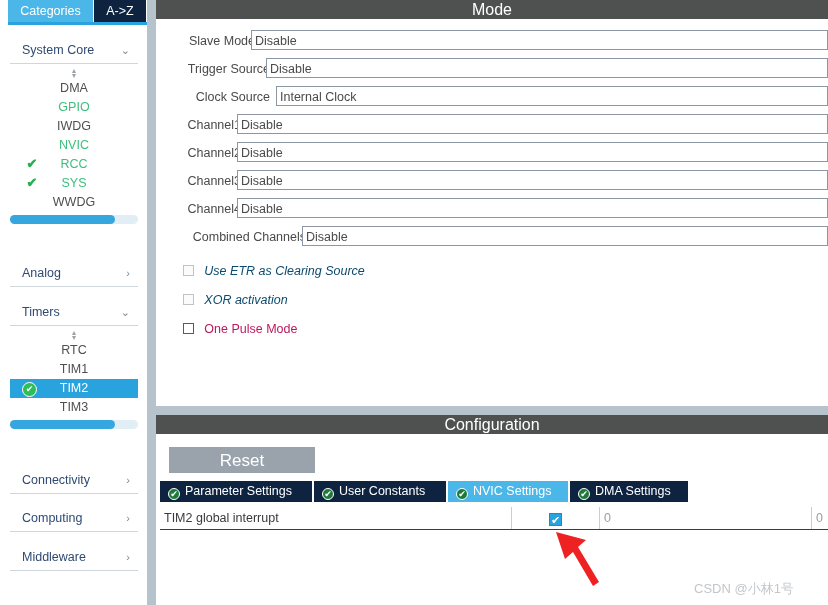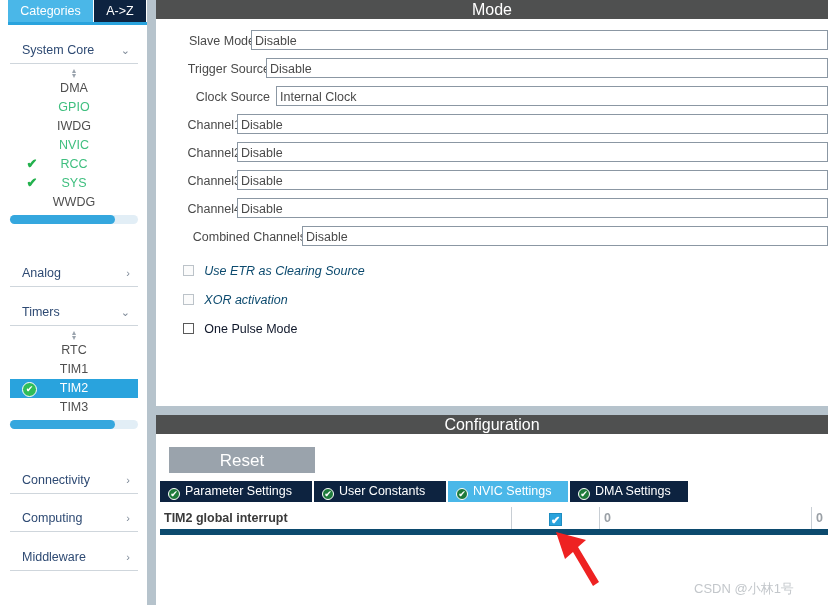--- a/index.html
+++ b/index.html
@@ -247,21 +247,21 @@
     background: #ffffff;
     vertical-align: -1px;
     box-sizing: border-box;
   }
   .cbox.disabled {
     border-color: #bcc3c9;
     background: #fbfbfb;
   }
   .cb-label {
     font-size: 12.5px;
-    color: #0f172a;
+    color: #be185d;
     margin-left: 7px;
   }
   .cb-label.disabled {
     color: #0c4a6e;
     font-style: italic;
   }
 
   
   #panel-gap {
     position: absolute;
@@ -348,22 +348,21 @@
     font-size: 12.5px;
     text-align: center;
     border-right: 1px solid #ffffff;
     box-sizing: border-box;
     user-select: none;
   }
   .tbl-row {
     position: relative;
     height: 22px;
     background: #ffffff;
-    border-bottom: 6px solid #0c4a6e;
-    font-weight: bold;
+    border-bottom: 1px solid #0c4a6e;
   }
   .tbl-row .td {
     position: absolute;
     top: 0;
     height: 22px;
     line-height: 22px;
     font-size: 12.5px;
     color: #3a3a3a;
     border-right: 1px solid #c8ced4;
     box-sizing: border-box;

